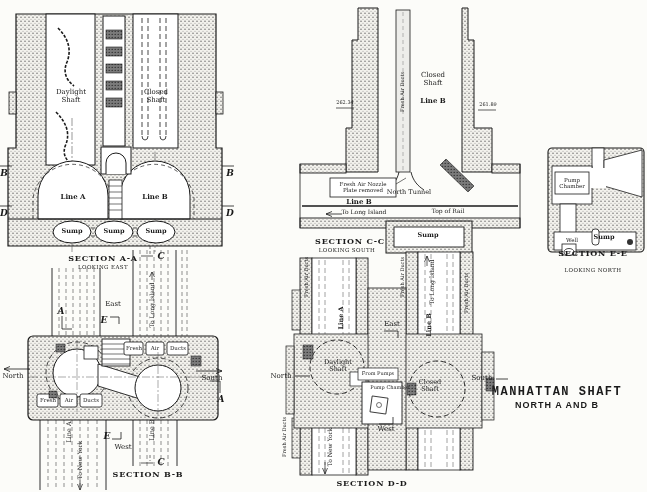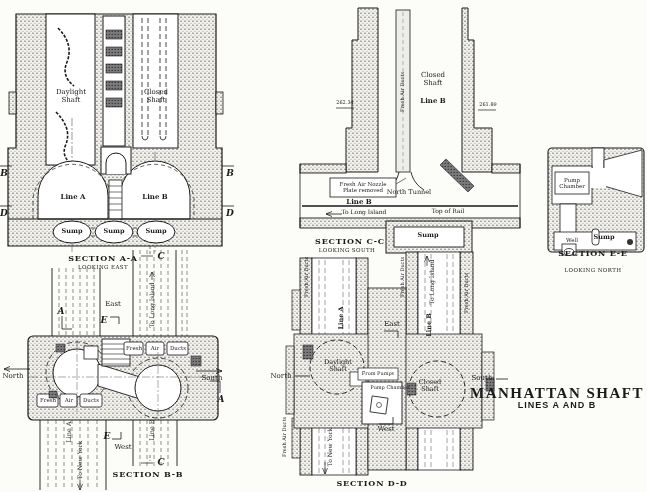--- a/index.html
+++ b/index.html
@@ -8,21 +8,21 @@
   #art{position:absolute;left:0;top:0;}
   .lbl{position:absolute;transform:translate(-50%,-50%);font-size:7px;line-height:1.12;
        text-align:center;white-space:nowrap;z-index:2;}
   .wrap{white-space:normal;}
   .v{transform:translate(-50%,-50%) rotate(-90deg);}
   .sec{font-size:8px;font-weight:bold;letter-spacing:.8px;}
   .sub{font-size:5.5px;letter-spacing:.4px;}
   .mk{font-style:italic;font-size:9px;font-weight:bold;}
   .t5{font-size:5px;}.t55{font-size:5.5px;}.t6{font-size:6px;}.t65{font-size:6.5px;}
   .b{font-weight:bold;}
-  .main1{font-family:Liberation Serif, serif;font-size:15px;font-weight:bold;letter-spacing:1.5px;}
+  .main1{font-family:Liberation Mono, monospace;font-size:12px;font-weight:bold;letter-spacing:1.5px;}
   .main2{font-family:"Liberation Sans",sans-serif;font-size:9px;font-weight:bold;letter-spacing:1px;}
 </style>
 </head>
 <body>
 
 <div id="canvas">
 
 <svg id="art" width="647" height="492" viewBox="0 0 647 492">
 <defs>
   <pattern id="st" width="4" height="4" patternUnits="userSpaceOnUse">
@@ -249,15 +249,15 @@
 <div class="lbl v t6" style="left:330px;top:447px">To New York</div>
 <div class="lbl sec" style="left:372px;top:483px">SECTION D-D</div>
 
 <div class="lbl wrap t55" style="left:572px;top:183px;width:30px">Pump Chamber</div>
 <div class="lbl t55" style="left:572px;top:240px">Well</div>
 <div class="lbl b t65" style="left:604px;top:238px">Sump</div>
 <div class="lbl sec" style="left:593px;top:253px">SECTION E-E</div>
 <div class="lbl sub" style="left:593px;top:270px">LOOKING NORTH</div>
 
 <div class="lbl main1" style="left:557px;top:393px">MANHATTAN SHAFT</div>
-<div class="lbl main2" style="left:557px;top:405px">LINES A AND B</div>
+<div class="lbl main2" style="left:557px;top:405px">NORTH A AND B</div>
 
 </div>
 
 </body></html>

